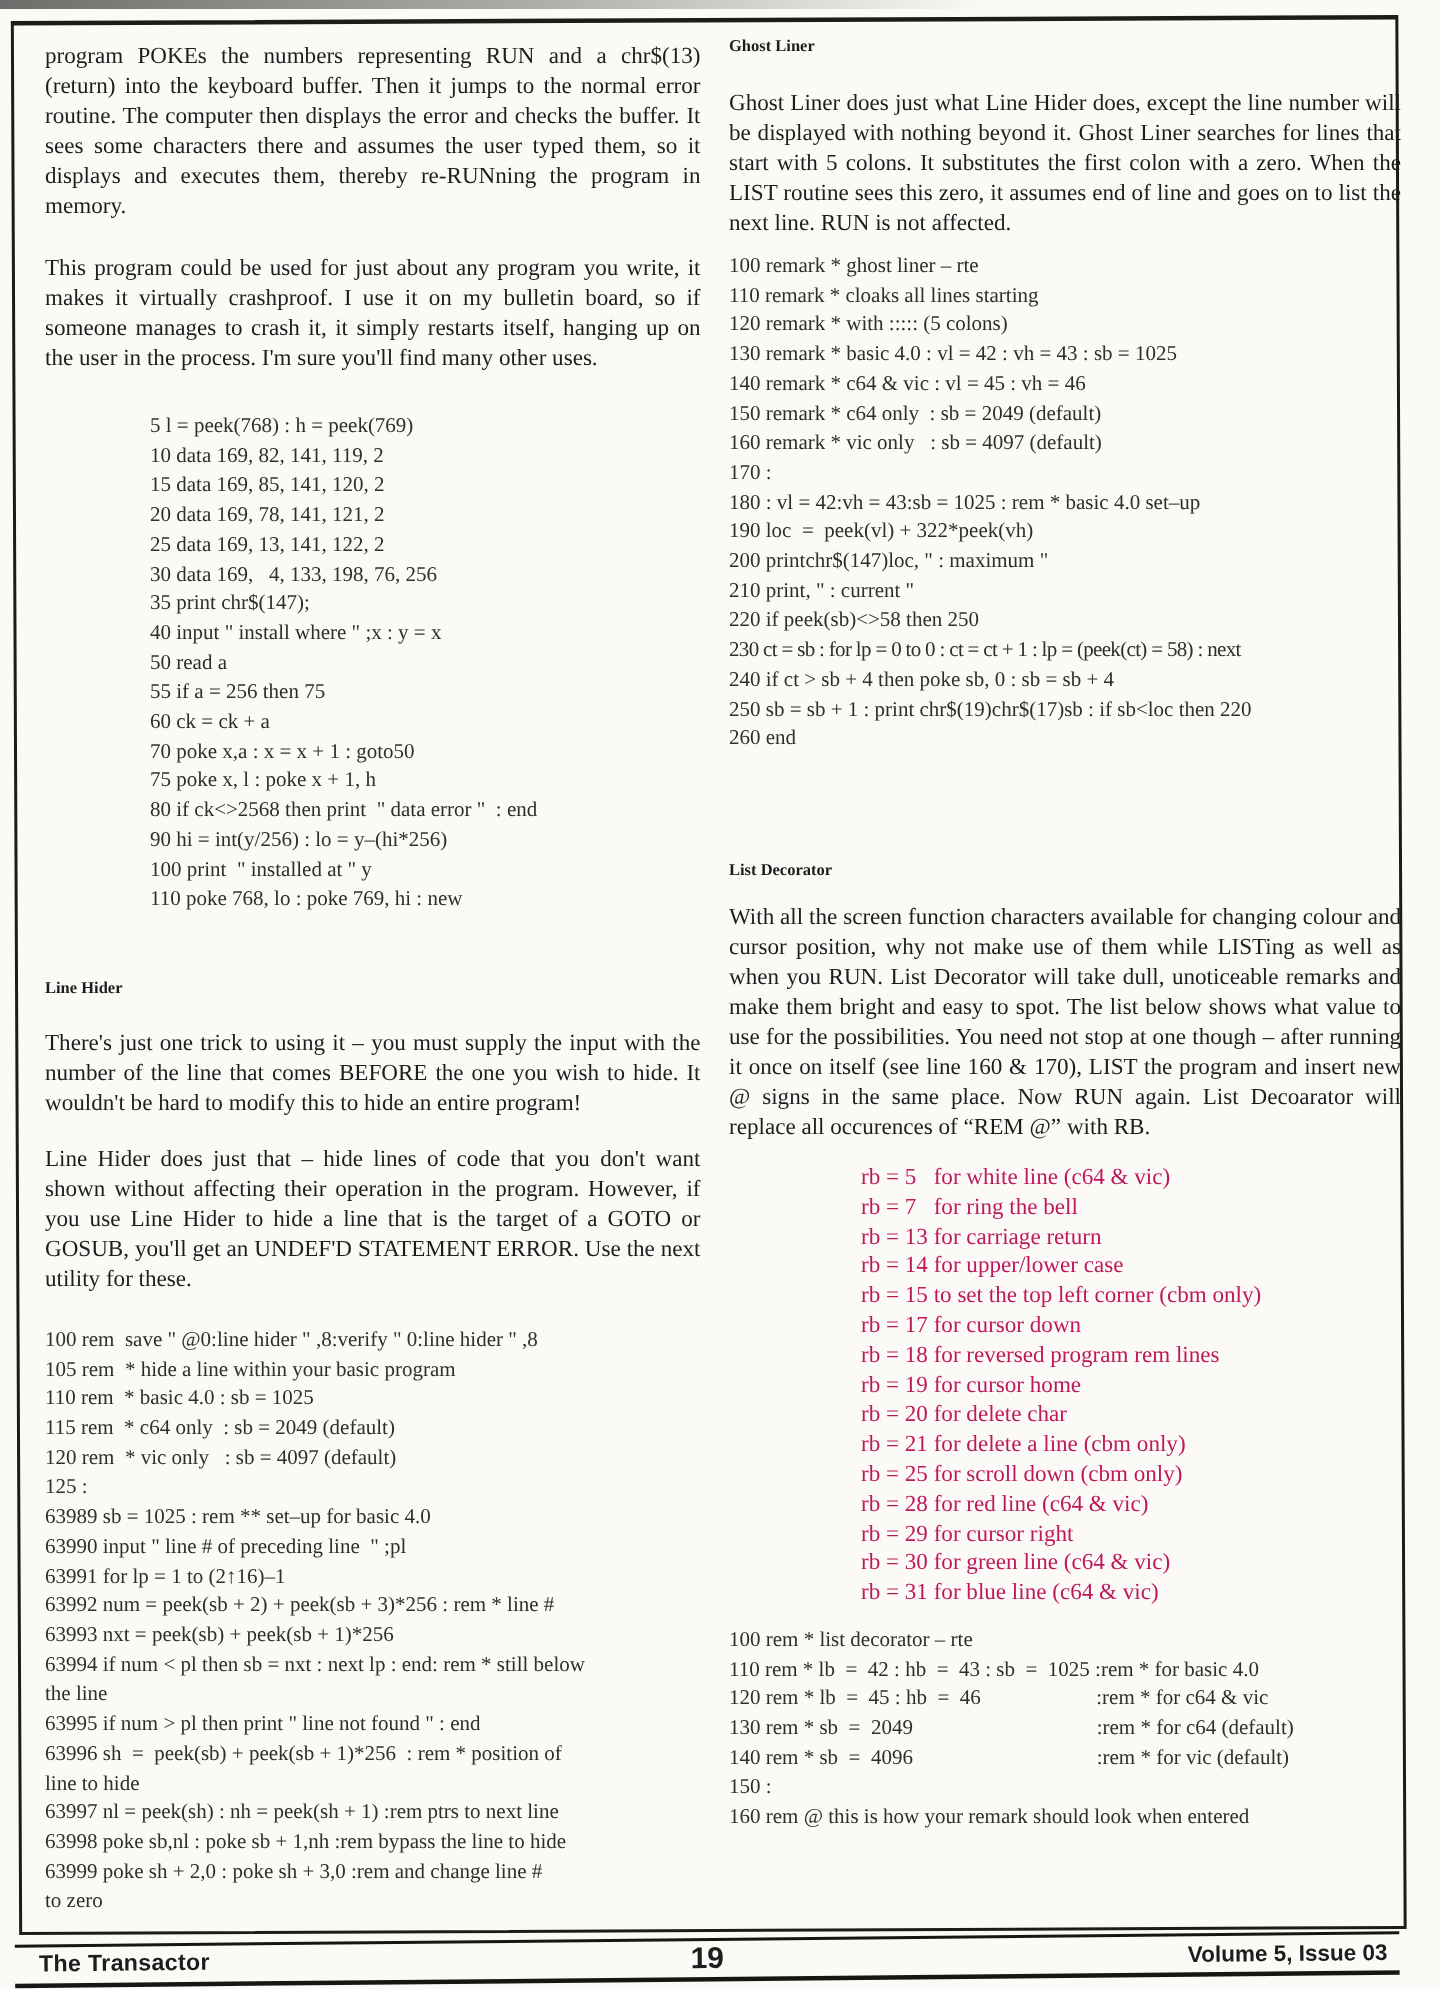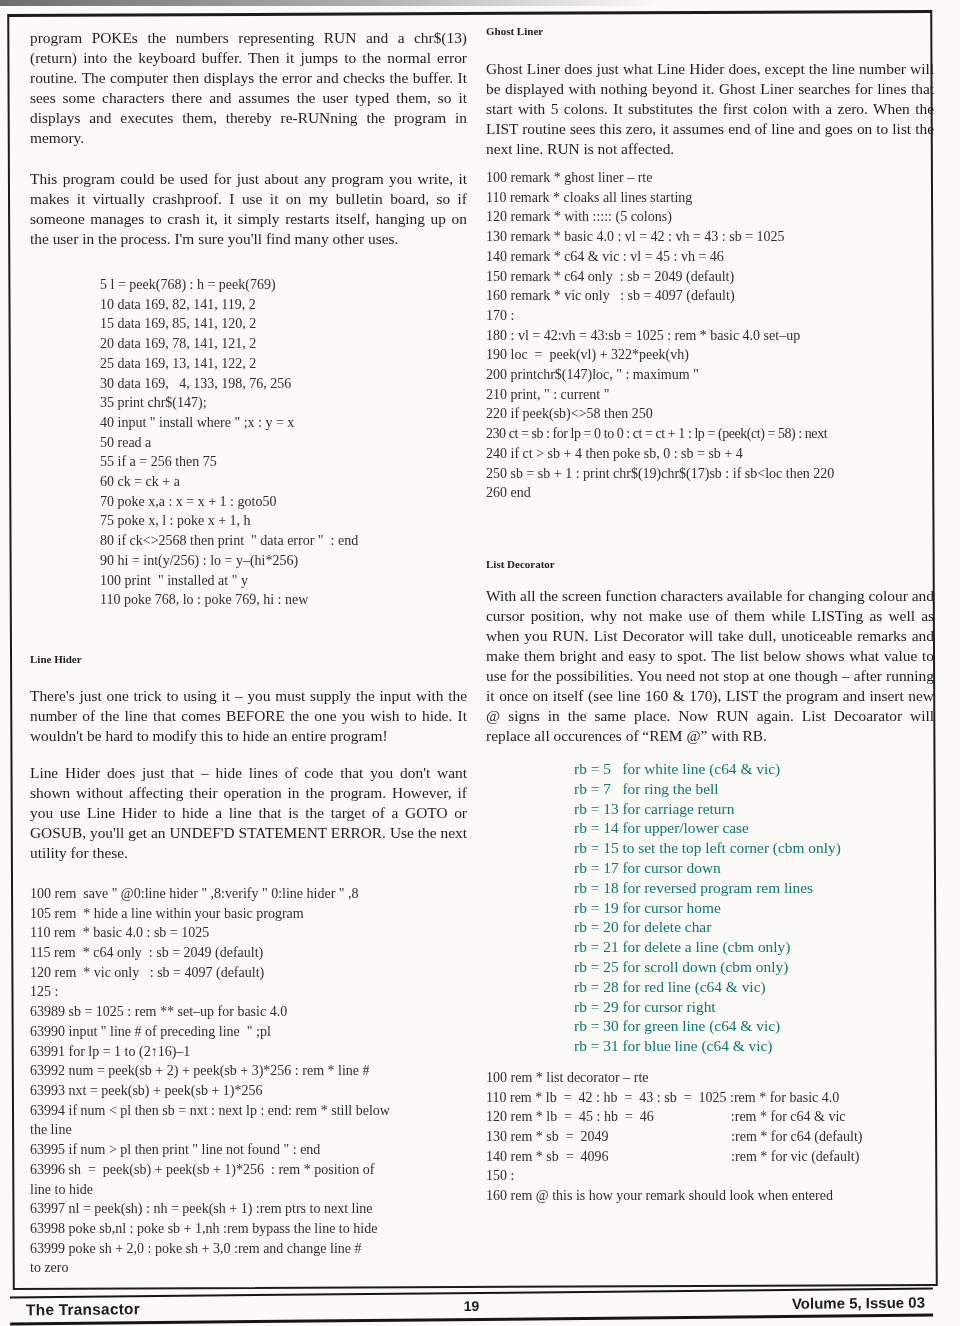--- a/index.html
+++ b/index.html
@@ -40,37 +40,37 @@
     font-size:14px;line-height:19.7px;color:#2e2e2c;
   }
   .listing .code-line{white-space:pre;}
   .listing .code-line.wrap{text-align:left;}
   .listing .code-line.tight{letter-spacing:-0.45px;}
   .listing1{margin:26px 0 0 70px;}
   .listing2{margin-top:21px;}
   .col-right h2.gl{margin-top:6px;}
   .col-right p.gl-para{margin-top:17px;}
   .listing3{margin-top:9px;}
-  .col-right h2.ld{margin-top:50px;}
+  .col-right h2.ld{margin-top:66px;}
   .col-right p.ld-para{margin-top:11px;}
   .rb-list{margin:13px 0 0 88px;font-size:15.4px;line-height:19.8px;
-    font-family:"Liberation Serif",serif;color:#0f766e;}
+    font-family:"Liberation Serif",serif;color:#be185d;}
   .rb-list .code-line{white-space:pre;}
   .listing4{margin-top:12px;}
   .footer-strip{
     position:absolute;left:10px;top:1292px;width:923px;height:24px;
     border-top:2px solid #161614;border-bottom:3px solid #161614;
     transform:rotate(-0.55deg);
     font-family:"Liberation Sans",sans-serif;font-weight:bold;
     display:flex;align-items:center;
   }
   .footer-strip .mag{margin-left:16px;font-size:15.5px;letter-spacing:.2px;}
   .footer-strip .pg{
     position:absolute;left:50%;transform:translateX(-50%);
-    font-size:14px;
+    font-size:20px;
   }
   .footer-strip .iss{margin-left:auto;margin-right:8px;font-size:15px;}
 </style>
 </head>
 <body>
 
 <div class="scan-edge"></div>
 <div class="page-border"></div>
 
 <div class="col col-left">

